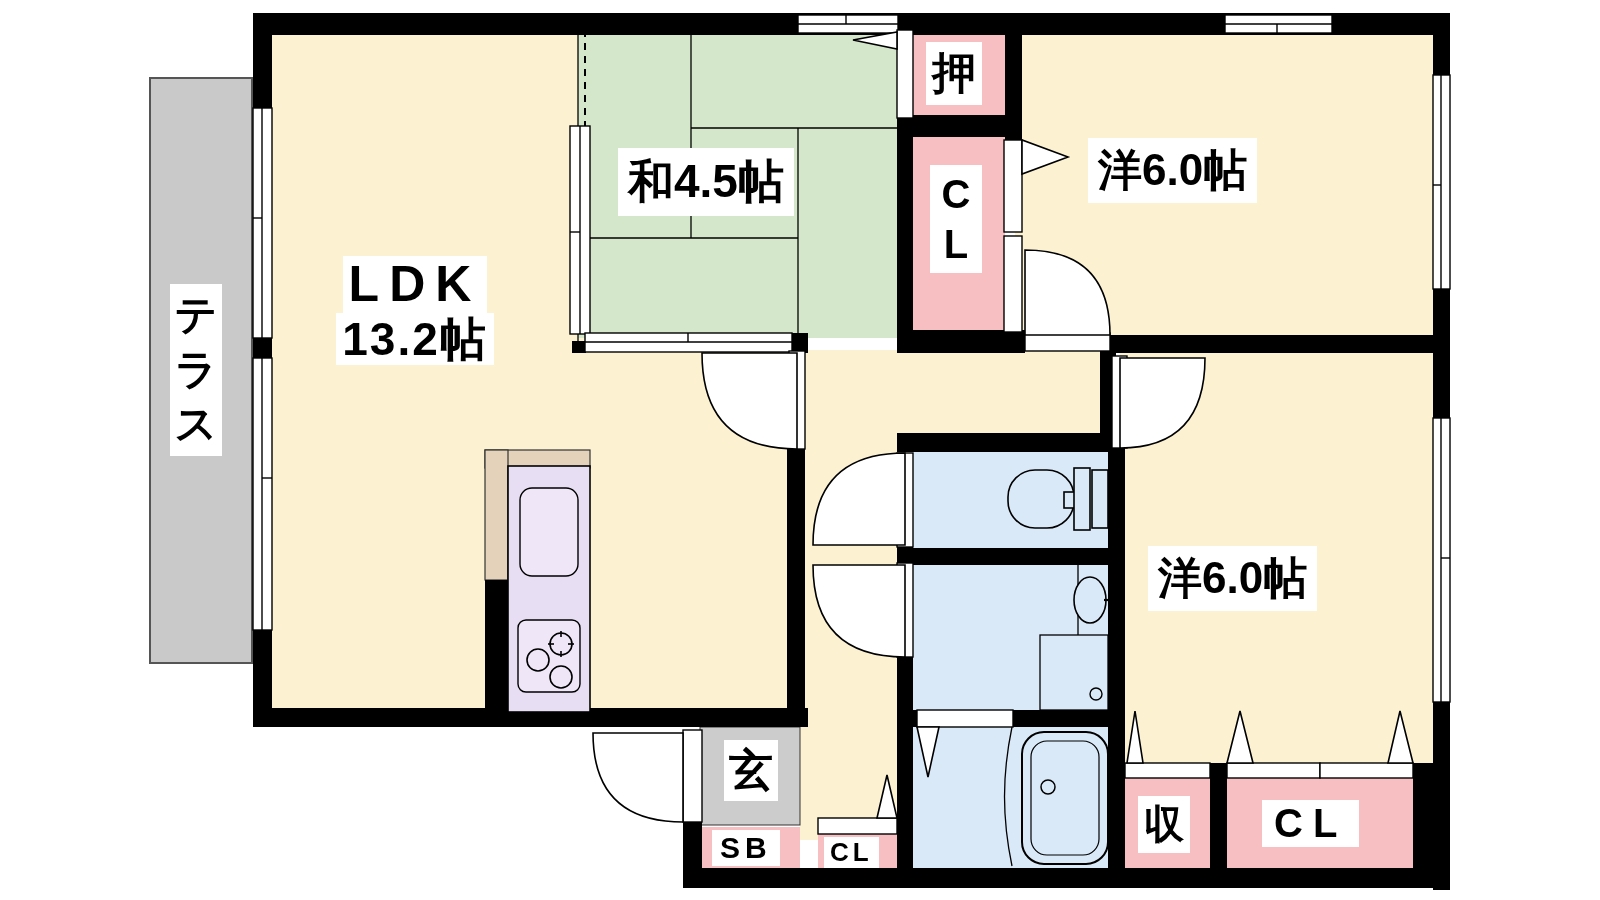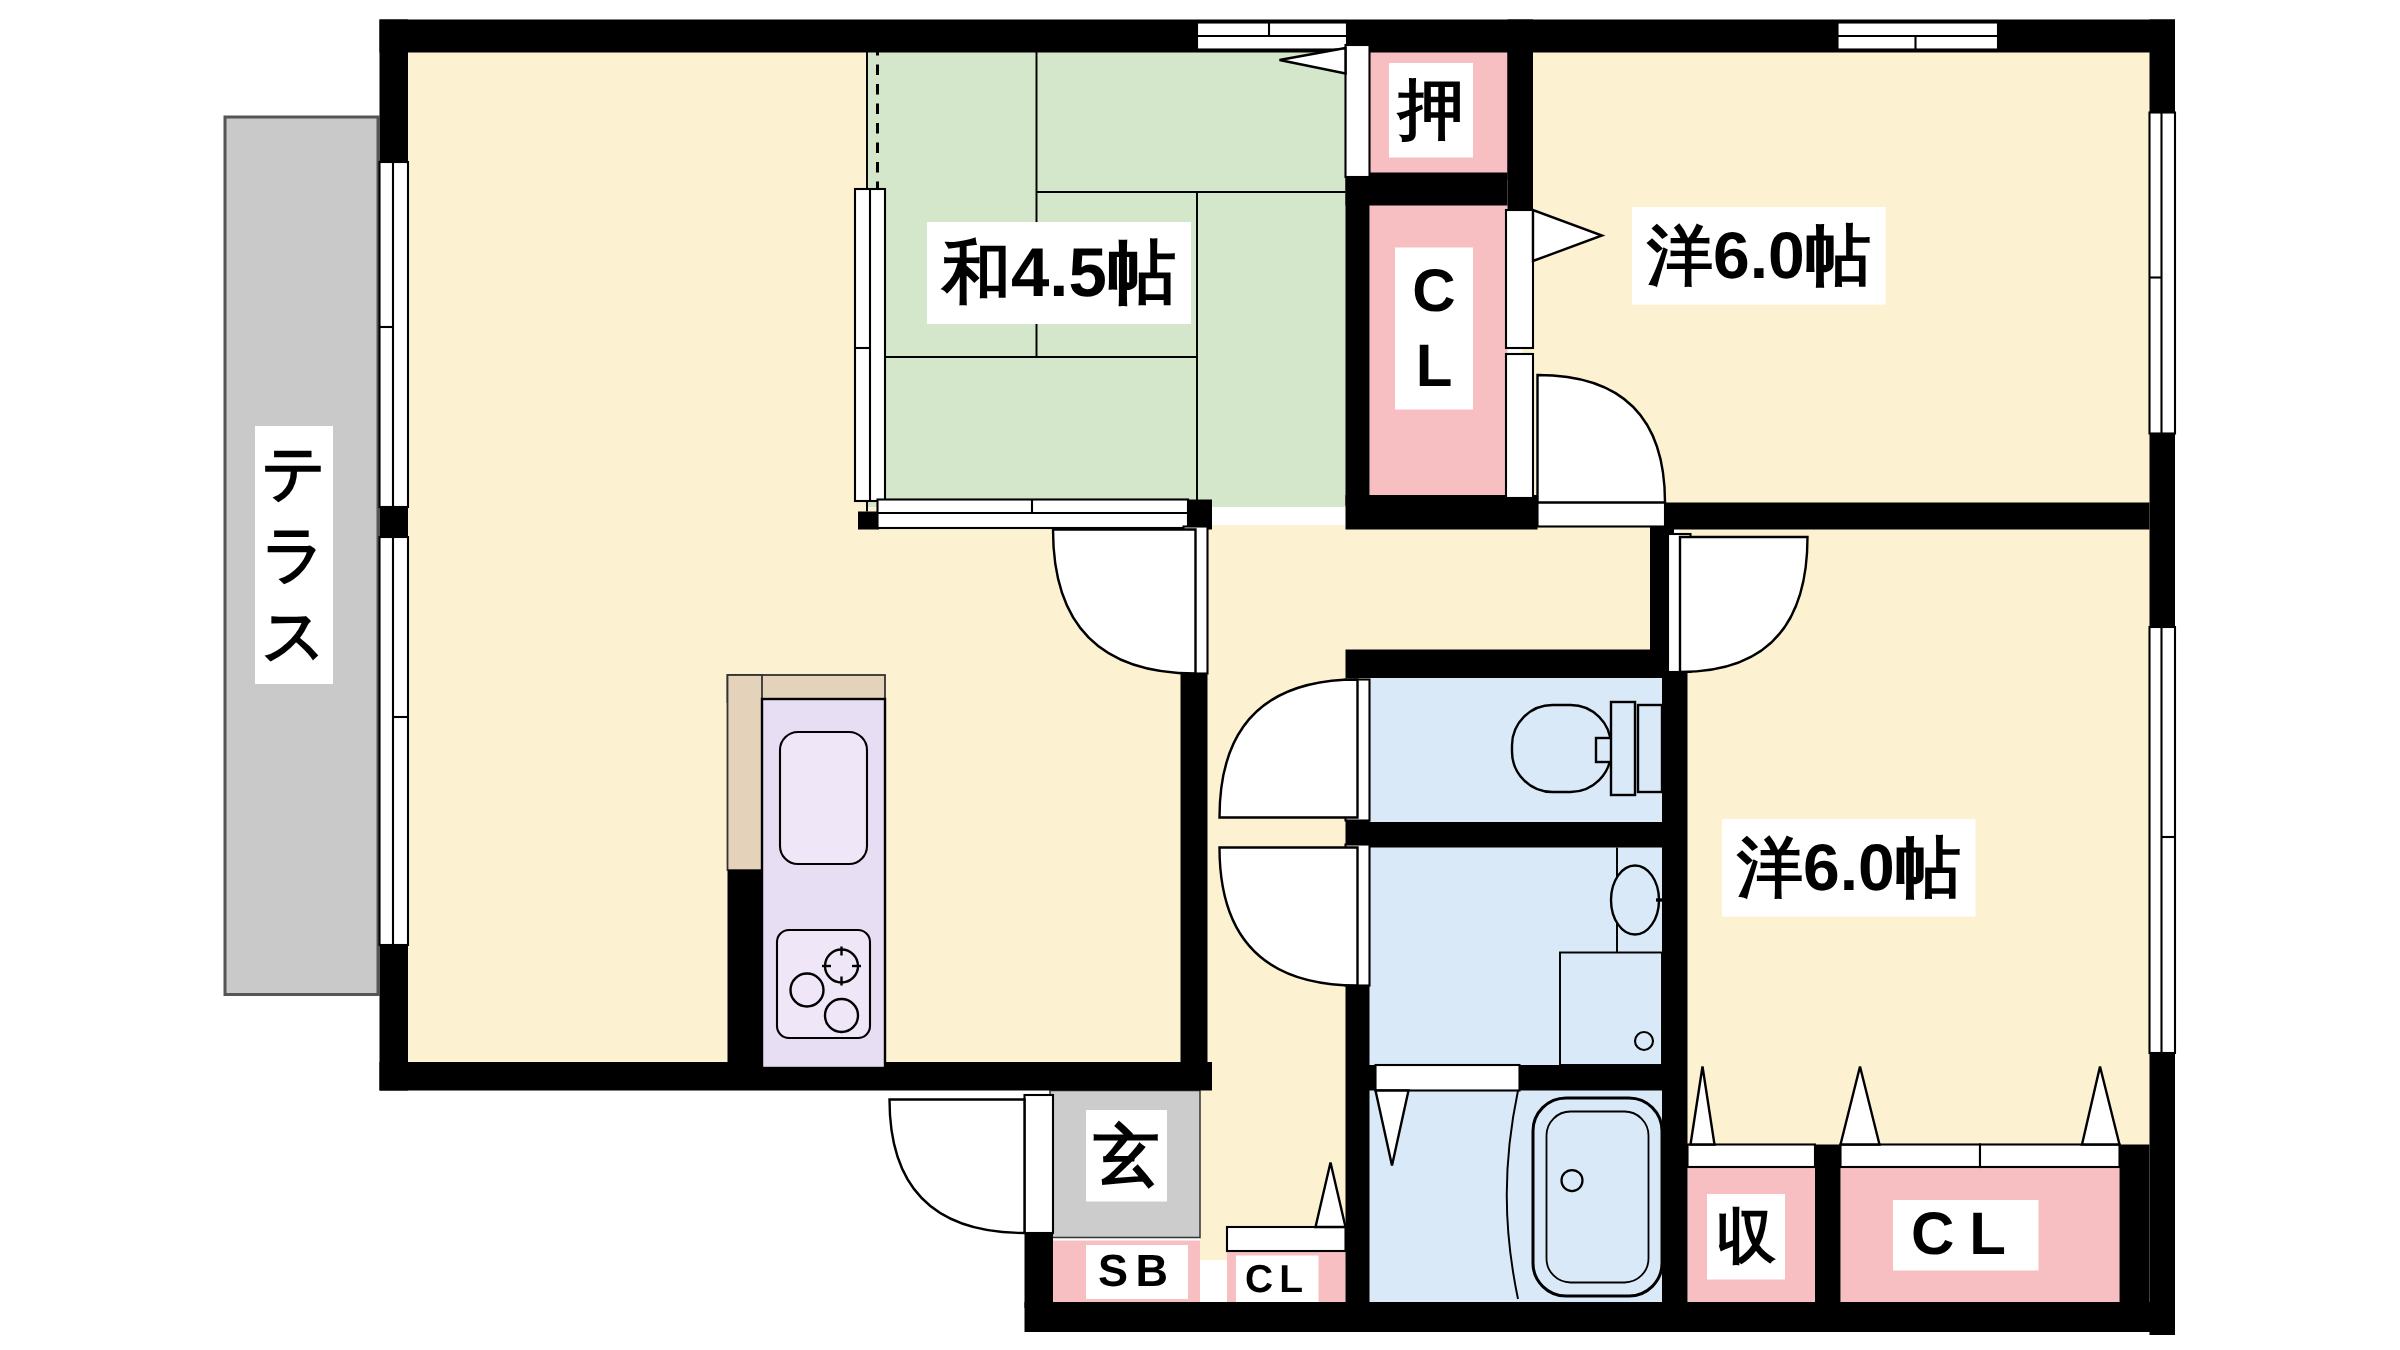--- a/index.html
+++ b/index.html
@@ -178,20 +178,24 @@
   </g>
 
   <g>
     <path d="M1012,727 C1002,775 1002,818 1012,866" fill="none" stroke="#000" stroke-width="1.3"></path>
     <rect x="1022" y="732" width="86" height="132" rx="22" fill="#d9e9f8" stroke="#000" stroke-width="2"></rect>
     <rect x="1031" y="741" width="68" height="114" rx="16" fill="none" stroke="#000" stroke-width="1.2"></rect>
     <circle cx="1048" cy="787" r="7" fill="none" stroke="#000" stroke-width="1.5"></circle>
   </g>
 </svg>
 
+  <div class="lbl ldk-box" style="left:305px;top:256px;width:220px;">
+    <span class="l1">LDK</span><br>
+    <span class="l2">13.2帖</span>
+  </div>
 
   <div class="lbl" style="left:618px;top:148px;font-size:46px;border-radius:21px;">
     <span style="padding:3px 10px;">和4.5帖</span>
   </div>
 
   <div class="lbl" style="left:1088px;top:138px;font-size:44px;">
     <span style="padding:3px 10px;">洋6.0帖</span>
   </div>
 
   <div class="lbl" style="left:1148px;top:546px;font-size:44px;">
@@ -208,21 +212,21 @@
 
   <div class="lbl vert" style="left:170px;top:284px;font-size:42px;line-height:1.3;">
     <span style="width:48px;word-break:break-all;padding:4px 2px;">テラス</span>
   </div>
 
   <div class="lbl" style="left:724px;top:740px;font-size:44px;">
     <span style="padding:1px 5px;">玄</span>
   </div>
 
   <div class="lbl" style="left:712px;top:830px;font-size:30px;letter-spacing:5px;">
-    <span style="padding:1px 8px;margin-left:12px;">SB</span>
+    <span style="padding:1px 8px;">SB</span>
   </div>
 
   <div class="lbl" style="left:824px;top:837px;font-size:26px;letter-spacing:4px;">
     <span style="padding:0 6px;">CL</span>
   </div>
 
   <div class="lbl" style="left:1138px;top:796px;font-size:40px;">
     <span style="padding:1px 6px;">収</span>
   </div>
 

